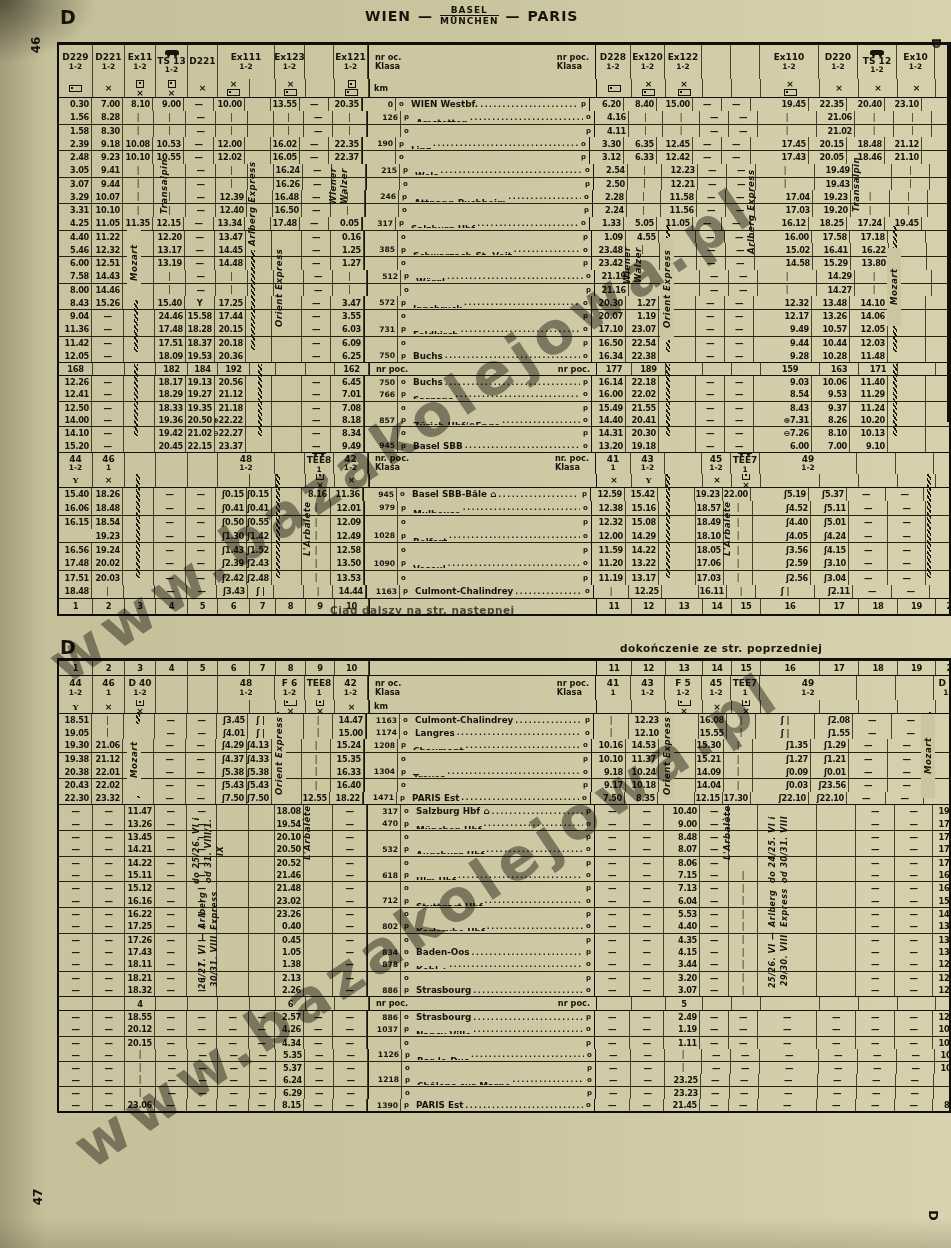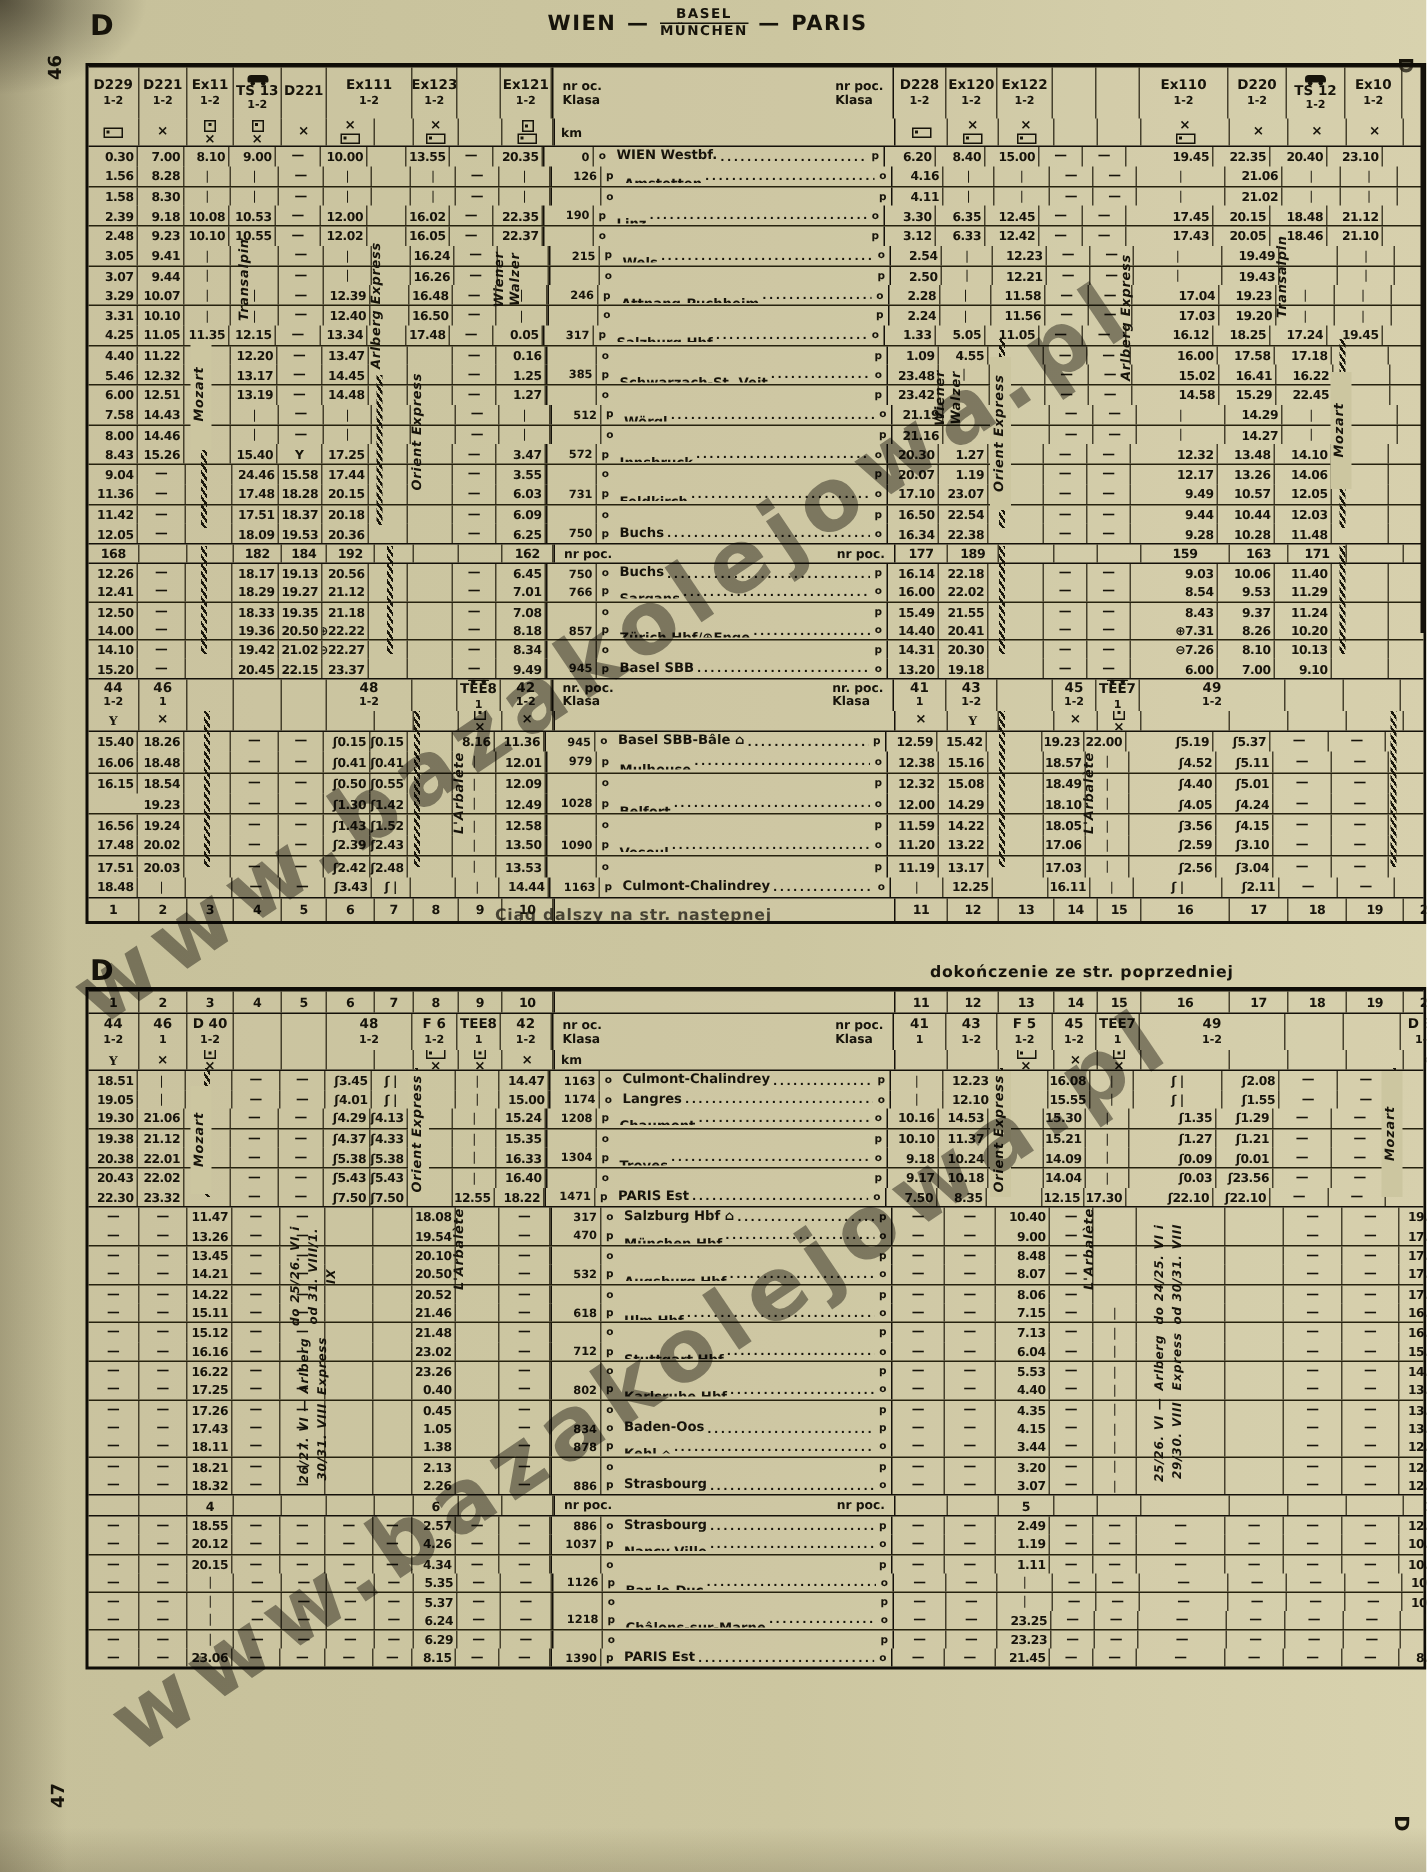--- a/index.html
+++ b/index.html
@@ -1098,21 +1098,21 @@
           <div class="c dsh" style="width: 28px;">
             <span class="t">—</span>
           </div>
           <div class="c num" style="width: 58px;">
             <span class="t">14.58</span>
           </div>
           <div class="c num" style="width: 38px;">
             <span class="t">15.29</span>
           </div>
           <div class="c num" style="width: 38px;">
-            <span class="t">22.45</span>
+            <span class="t">13.80</span>
           </div>
           <div class="c" style="width: 37px;"></div>
           <div class="c" style="width: 32px;"></div>
         </div>
         <div class="row hl" style="height: 12.75px;">
           <div class="c num" style="width: 33px;">
             <span class="t">7.58</span>
           </div>
           <div class="c num" style="width: 31px;">
             <span class="t">14.43</span>

